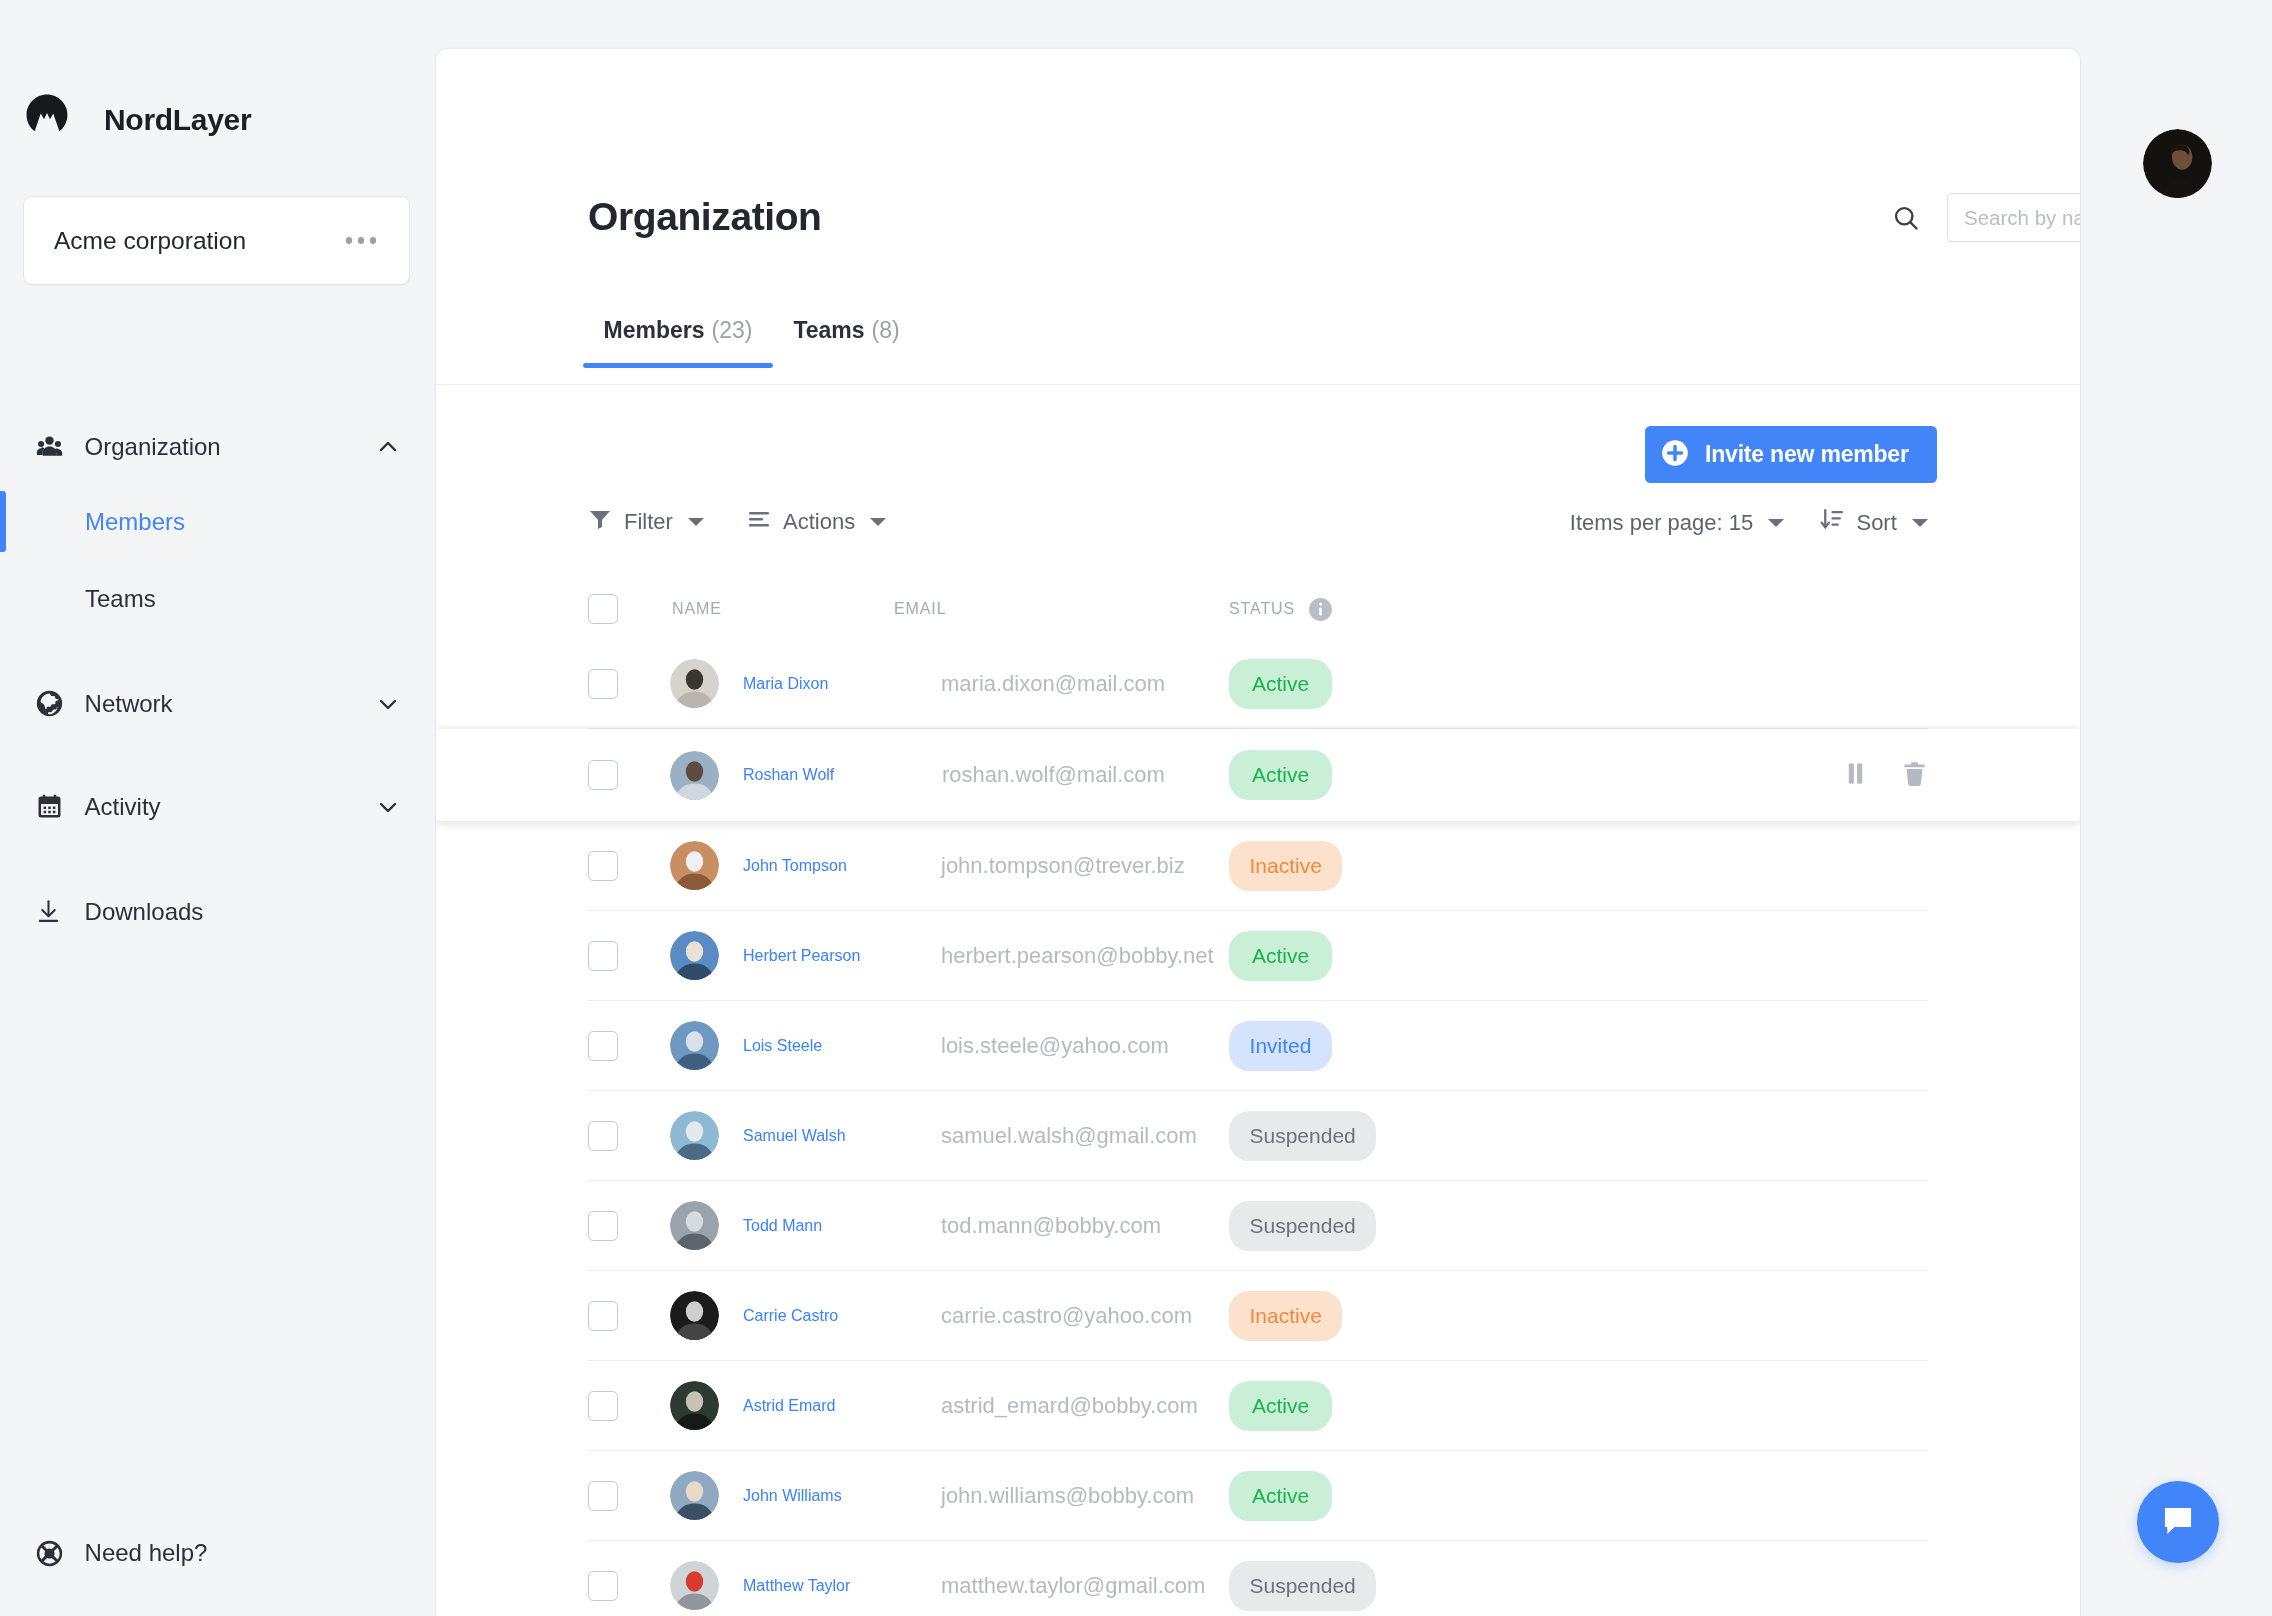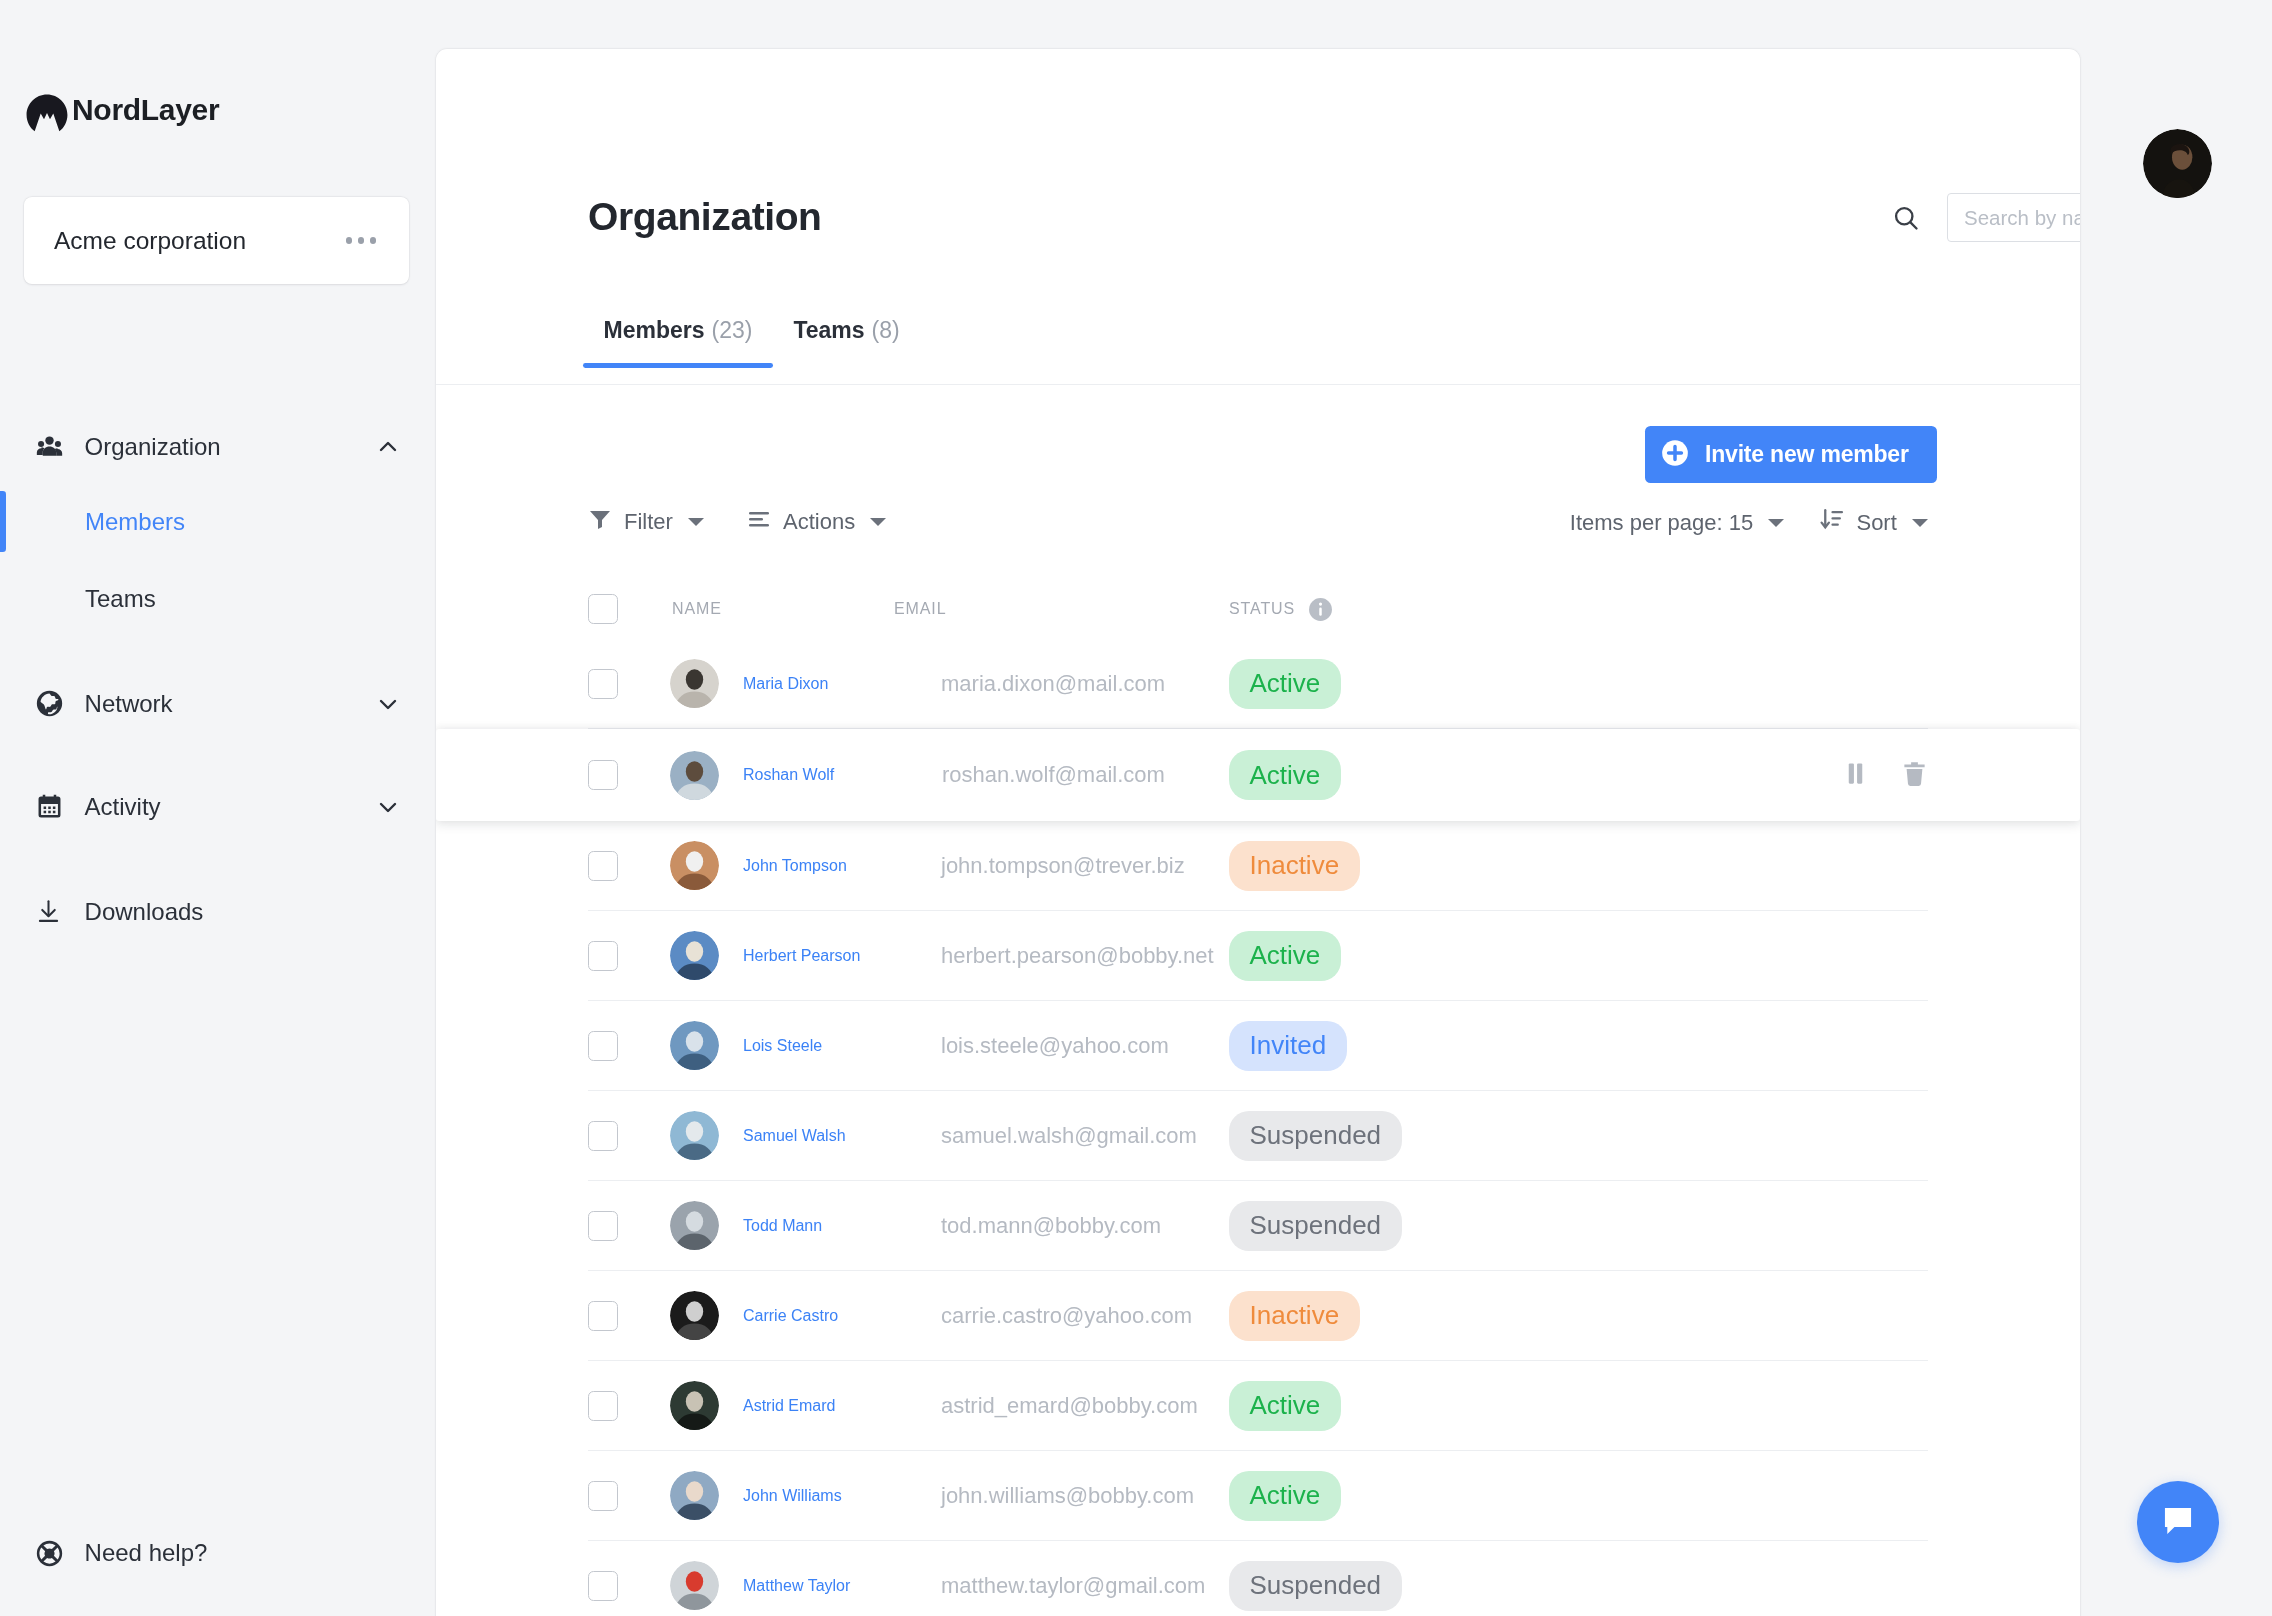--- a/index.html
+++ b/index.html
@@ -10,21 +10,21 @@
     overflow: hidden;
   }
   #app { position: relative; width: 2273px; height: 1616px; }
 
   
   #sidebar {
     position: absolute; left: 0; top: 0;
     width: 436px; height: 1616px;
     background: #f4f5f7;
   }
-  .brand { position: absolute; left: 25px; top: 93px; display: flex; align-items: flex-start; gap: 3px; }
+  .brand { position: absolute; left: 25px; top: 93px; display: flex; align-items: flex-end; gap: 35px; }
   .brand-mark { width: 44px; height: 44px; flex: 0 0 44px; }
   .brand-name { font-size: 30px; font-weight: bold; color: #1c1f24; letter-spacing: -0.3px; }
 
   .org-card {
     position: absolute; left: 24px; top: 197px;
     width: 385px; height: 87px;
     background: #ffffff; border-radius: 8px;
     box-shadow: 0 0.8px 2.4px rgba(20,25,40,.09), 0 0 0 0.8px rgba(20,25,40,.035);
     display: flex; align-items: center; justify-content: space-between;
     padding: 0 30px 0 30px;
@@ -151,21 +151,21 @@
   .row .cell-check { position: absolute; left: 0; display: flex; align-items: center; }
   .row .cell-name { position: absolute; left: 82px; display: flex; align-items: center; gap: 24px; }
   .row .cell-email { position: absolute; left: 305px; font-size: 22px; color: #b5bac2; margin-left: 48px; }
   .row .cell-status { position: absolute; left: 641px; }
   .avatar { width: 49px; height: 49px; border-radius: 50%; overflow: hidden; flex: 0 0 49px; }
   .uname { font-size: 16px; color: #3b82f6; }
 
   .badge {
     display: inline-flex; align-items: center; justify-content: center;
     height: 50px; min-width: 103px; padding: 0 20.5px;
-    border-radius: 20px; font-size: 26px; white-space: nowrap;
+    border-radius: 20px; font-size: 21px; white-space: nowrap;
   }
   .badge.active { background: #c9f0d6; color: #1cb24c; }
   .badge.inactive { background: #fce1cd; color: #ef8b3c; }
   .badge.invited { background: #d5e3fd; color: #4285f8; }
   .badge.suspended { background: #e8e9eb; color: #6d727b; }
 
   
   .row.hovered {
     margin: 0; padding: 0 152px;
     border-bottom: 0;

